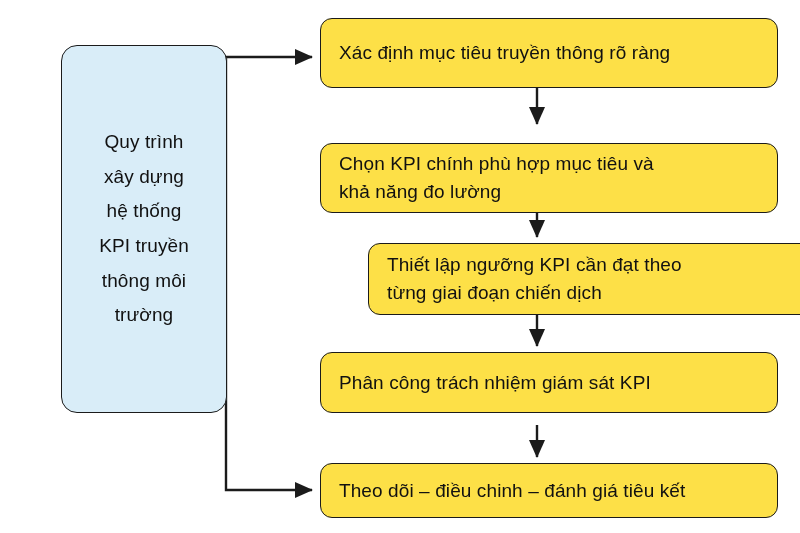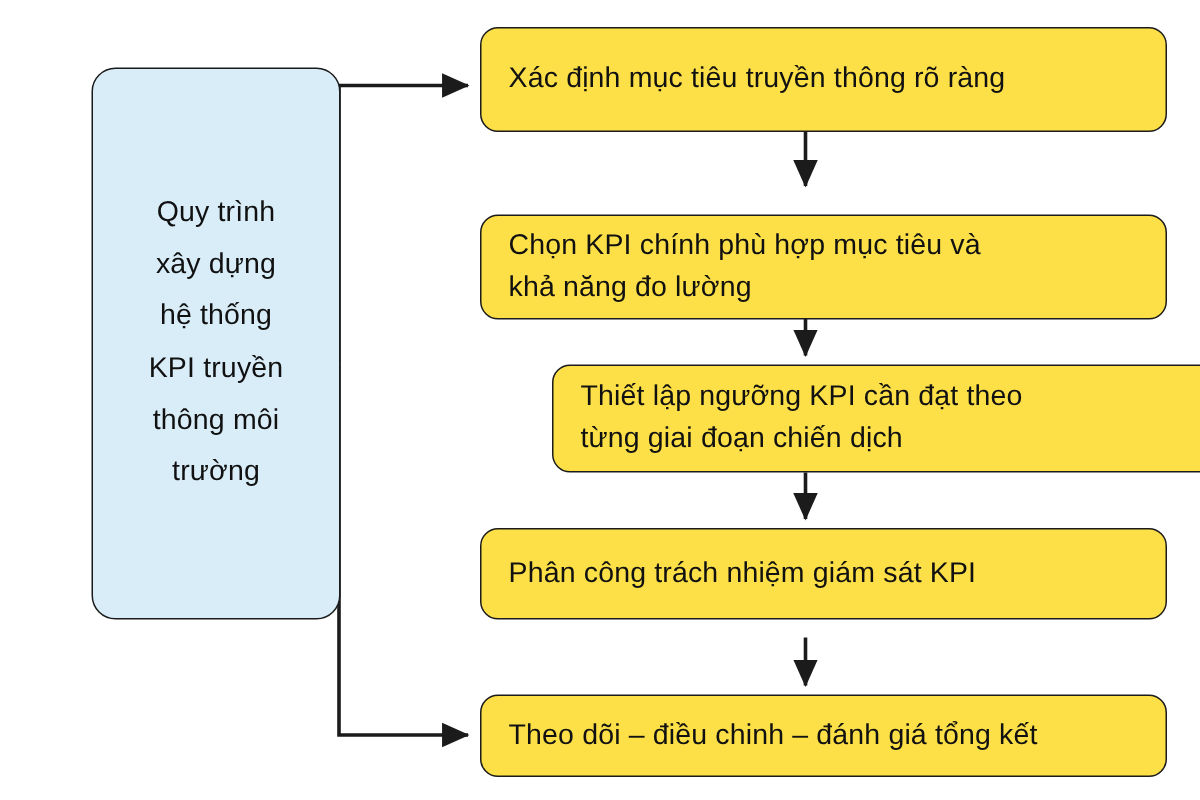--- a/index.html
+++ b/index.html
@@ -119,16 +119,16 @@
   <div class="node node-step step-3">
     <span class="node-label">Thiết lập ngưỡng KPI cần đạt theo
 từng giai đoạn chiến dịch</span>
   </div>
 
   <div class="node node-step step-4">
     <span class="node-label">Phân công trách nhiệm giám sát KPI</span>
   </div>
 
   <div class="node node-step step-5">
-    <span class="node-label">Theo dõi – điều chinh – đánh giá tổng kết</span>
+    <span class="node-label">Theo dõi – điều chinh – đánh giá tiêu kết</span>
   </div>
 
 </div>
 
 </body></html>

